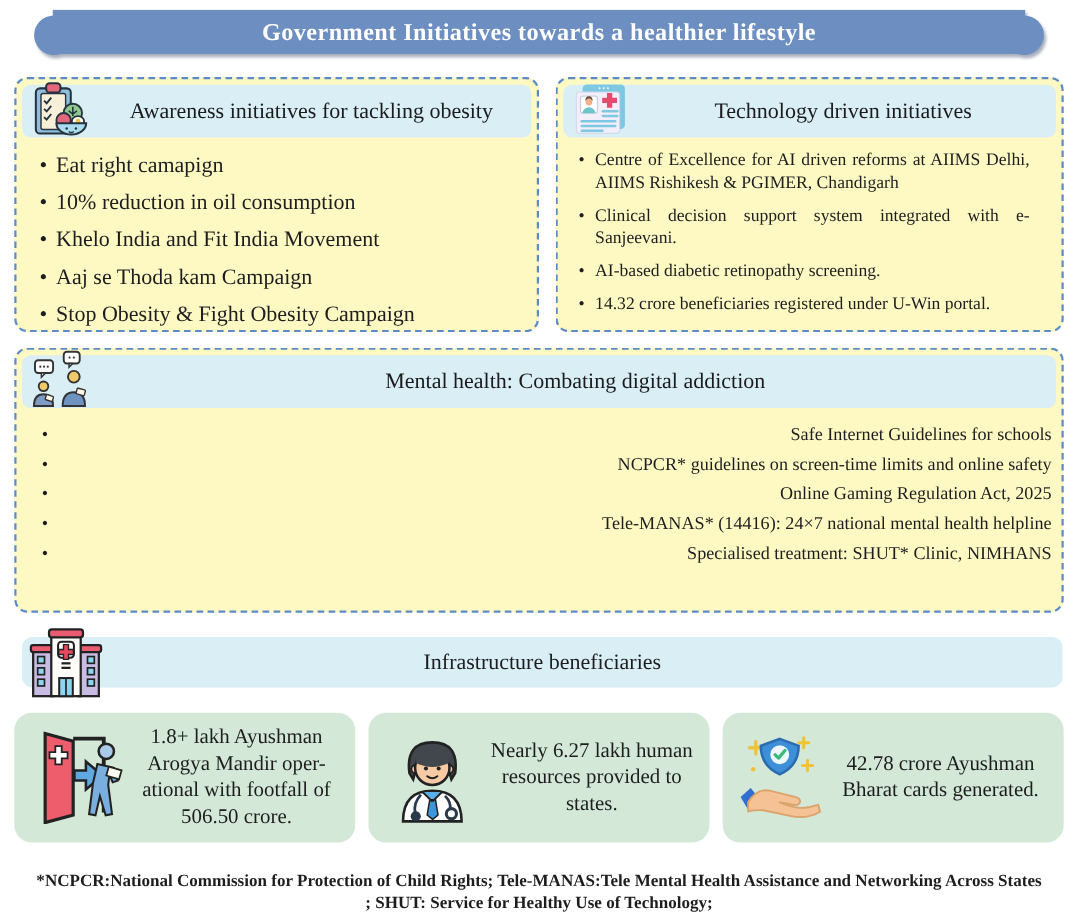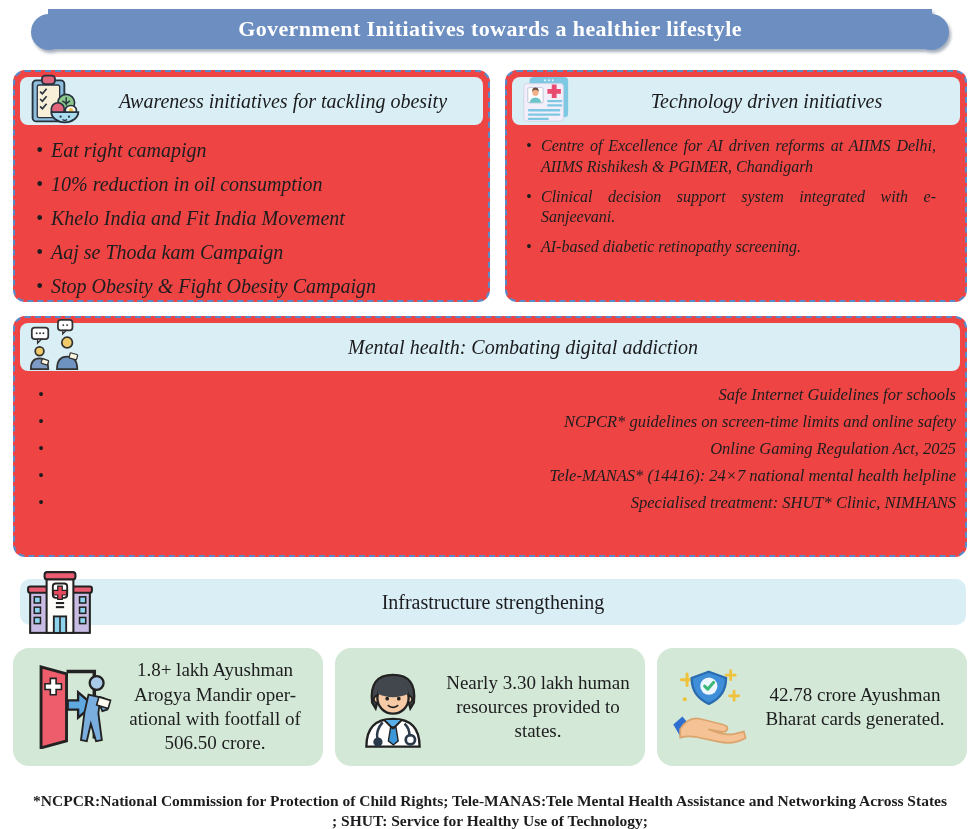--- a/index.html
+++ b/index.html
@@ -19,21 +19,21 @@
   .banner{position:relative;height:40px;margin:9px 48px 0;background:var(--banner-blue);
     filter:drop-shadow(2px 3px 1.5px #a7afbd);}
   .banner::before,.banner::after{content:"";position:absolute;top:5px;width:36px;height:36px;
     border-radius:50%;background:var(--banner-blue);}
   .banner::before{left:-17px;}
   .banner::after{right:-17px;}
   .banner h1{margin:0;line-height:40px;text-align:center;color:#fff;font-size:22px;
     font-weight:bold;letter-spacing:.4px;}
   
   .columns{display:flex;gap:15px;margin:21px 13px 0;}
-  .box{border:2px dashed var(--border-blue);border-radius:12px;padding:5px 5px 0;background:#ef4444;font-style:italic;}
+  .box{border:2px dashed var(--border-blue);border-radius:12px;padding:5px 5px 0;background:#fef9c3;}
   .box-left{width:477px;height:232px;}
   .box-right{flex:1;height:232px;}
   .band{background:var(--header-blue);border-radius:8px;display:flex;align-items:center;
     height:48px;overflow:visible;}
   .band .icon{flex:none;margin:-5px 0 -5px 7px;}
   .band .title{flex:1;text-align:center;font-size:20px;color:#1b1b1d;}
   ul.bullets{list-style:none;margin:0;padding:0;}
   ul.bullets li{position:relative;padding-left:17px;}
   ul.bullets li::before{content:"\2022";position:absolute;left:2px;}
   .box-left ul.bullets{margin:14px 4px 0 14px;font-size:20px;}
@@ -120,20 +120,21 @@
           <rect x="9" y="41" width="34" height="2.4" rx="1.2" fill="#7ec8e3"></rect>
           <rect x="9" y="45.5" width="22" height="2.4" rx="1.2" fill="#7ec8e3"></rect>
         </svg>
       </span>
       <span class="title">Technology driven initiatives</span>
     </div>
     <ul class="bullets">
       <li>Centre of Excellence for AI driven reforms at AIIMS Delhi, AIIMS Rishikesh &amp; PGIMER, Chandigarh</li>
       <li>Clinical decision support system integrated with e-Sanjeevani.</li>
       <li>AI-based diabetic retinopathy screening.</li>
+      <li>14.32 crore beneficiaries registered under U-Win portal.</li>
     </ul>
   </div>
 </div>
 
 <div class="box mental">
   <div class="band">
     <span class="icon">
       <svg width="60" height="58" viewBox="0 0 62 58">
         <rect x="6" y="13" width="17" height="12" rx="3" fill="#fff" stroke="#333" stroke-width="1.8"></rect>
         <path d="M12 25v4l4-4z" fill="#fff" stroke="#333" stroke-width="1.4"></path>
@@ -179,21 +180,21 @@
       <rect x="20" y="11" width="26" height="53" fill="#fdfcf8" stroke="#222" stroke-width="2"></rect>
       <rect x="18" y="5" width="30" height="7" rx="2.5" fill="#ea5c72" stroke="#222" stroke-width="2"></rect>
       <rect x="26" y="16" width="14" height="14" rx="3" fill="#fff" stroke="#222" stroke-width="1.8"></rect>
       <path d="M30.8 18.5h4.4v4.3h4.3v4.4h-4.3v4.3h-4.4v-4.3h-4.3v-4.4h4.3z" fill="#e8485e" stroke="#222" stroke-width="1.2"></path>
       <rect x="29" y="34" width="8" height="2" fill="#222"></rect>
       <rect x="29" y="38" width="8" height="2" fill="#222"></rect>
       <rect x="27" y="48" width="12" height="16" fill="#8fd4ef" stroke="#222" stroke-width="1.8"></rect>
       <line x1="33" y1="48" x2="33" y2="64" stroke="#222" stroke-width="1.5"></line>
     </svg>
   </span>
-  <span class="title">Infrastructure strengthening</span>
+  <span class="title">Infrastructure beneficiaries</span>
 </div>
 
 <div class="cards">
 
   <div class="card">
     <span class="icon">
       <svg width="86" height="88" viewBox="0 0 74 76">
         <path d="M34 9h24v58" fill="none" stroke="#222" stroke-width="3"></path>
         <polygon points="12,5 34,11 34,69 12,75" fill="#ee5d6c" stroke="#222" stroke-width="2.5"></polygon>
         <path d="M20 15h5v4.6h4.6v5H25v4.6h-5v-4.6h-4.6v-5H20z" fill="#fff" stroke="#222" stroke-width="1.4"></path>
@@ -220,21 +221,21 @@
         <path d="M15 74q0-24 23-24t23 24z" fill="#fff" stroke="#222" stroke-width="2"></path>
         <path d="M31 51l7 7 7-7z" fill="#59b0e8"></path>
         <path d="M36 57h4.5l2 12-4.2 3.5L34 69z" fill="#3b97d8" stroke="#222" stroke-width="1.2"></path>
         <path d="M30 50.5l8 8m8-8l-8 8" fill="none" stroke="#222" stroke-width="1.6"></path>
         <path d="M29 53q-6 7-4.5 14" fill="none" stroke="#2b3a4a" stroke-width="2.2"></path>
         <circle cx="25" cy="70" r="4" fill="#2b3a4a"></circle>
         <path d="M48 54q5 5 4 11" fill="none" stroke="#2b3a4a" stroke-width="2.2"></path>
         <circle cx="53" cy="68" r="4" fill="none" stroke="#2b3a4a" stroke-width="2.4"></circle>
       </svg>
     </span>
-    <span class="text">Nearly 3.30 lakh human resources provided to states.</span>
+    <span class="text">Nearly 6.27 lakh human resources provided to states.</span>
   </div>
 
   <div class="card">
     <span class="icon">
       <svg width="78" height="78" viewBox="0 0 68 68">
         <path d="M14 7v10M9 12h10" stroke="#f0c23c" stroke-width="2.6" stroke-linecap="round"></path>
         <path d="M52 4v8M48 8h8" stroke="#f0c23c" stroke-width="2.4" stroke-linecap="round"></path>
         <path d="M55 22v8M51 26h8" stroke="#f0c23c" stroke-width="2.4" stroke-linecap="round"></path>
         <circle cx="12" cy="29" r="1.8" fill="#f0c23c"></circle>
         <path d="M33 5l15 5.5q0 16-15 22.5-15-6.5-15-22.5z" fill="#3e8ed8" stroke="#2a6cb0" stroke-width="2"></path>

